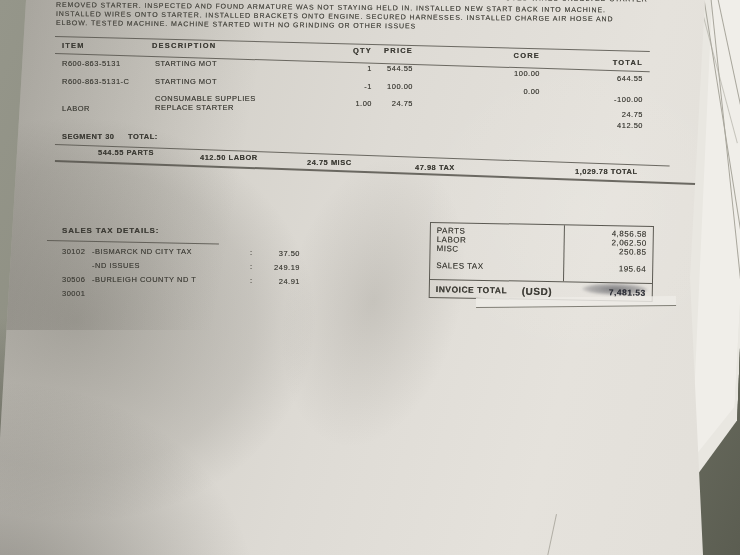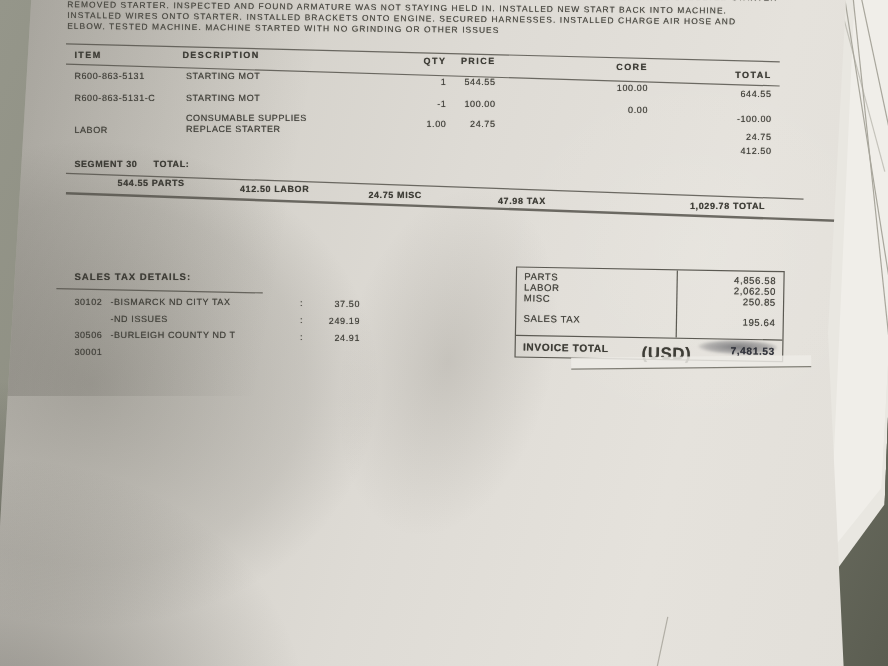--- a/index.html
+++ b/index.html
@@ -156,21 +156,21 @@
       <span class="t" style="left:6px;top:3px;">PARTS</span>
       <span class="t tr" style="right:6px;top:3px;left:auto;">4,856.58</span>
       <span class="t" style="left:6px;top:12px;">LABOR</span>
       <span class="t tr" style="right:6px;top:12px;left:auto;">2,062.50</span>
       <span class="t" style="left:6px;top:21px;">MISC</span>
       <span class="t tr" style="right:6px;top:21px;left:auto;">250.85</span>
       <span class="t" style="left:6px;top:38px;">SALES TAX</span>
       <span class="t tr" style="right:6px;top:38px;left:auto;">195.64</span>
 
       <span class="t b" style="left:6px;top:61px;font-size:8.5px;">INVOICE TOTAL</span>
-      <span class="t b" style="left:105px;top:61px;font-size:14px;">(USD)</span>
+      <span class="t b" style="left:92px;top:61px;font-size:10px;">(USD)</span>
       <span class="t b tr" style="right:6px;top:61px;left:auto;font-size:8.5px;color:#34363f;">7,481.53</span>
       <div class="smudge"></div>
     </div>
 
     <div class="sliver"></div>
     <div class="scratch" style="left:556px;top:514px;height:42px;transform:rotate(12deg);"></div>
   </div>
 
 </div>
 

